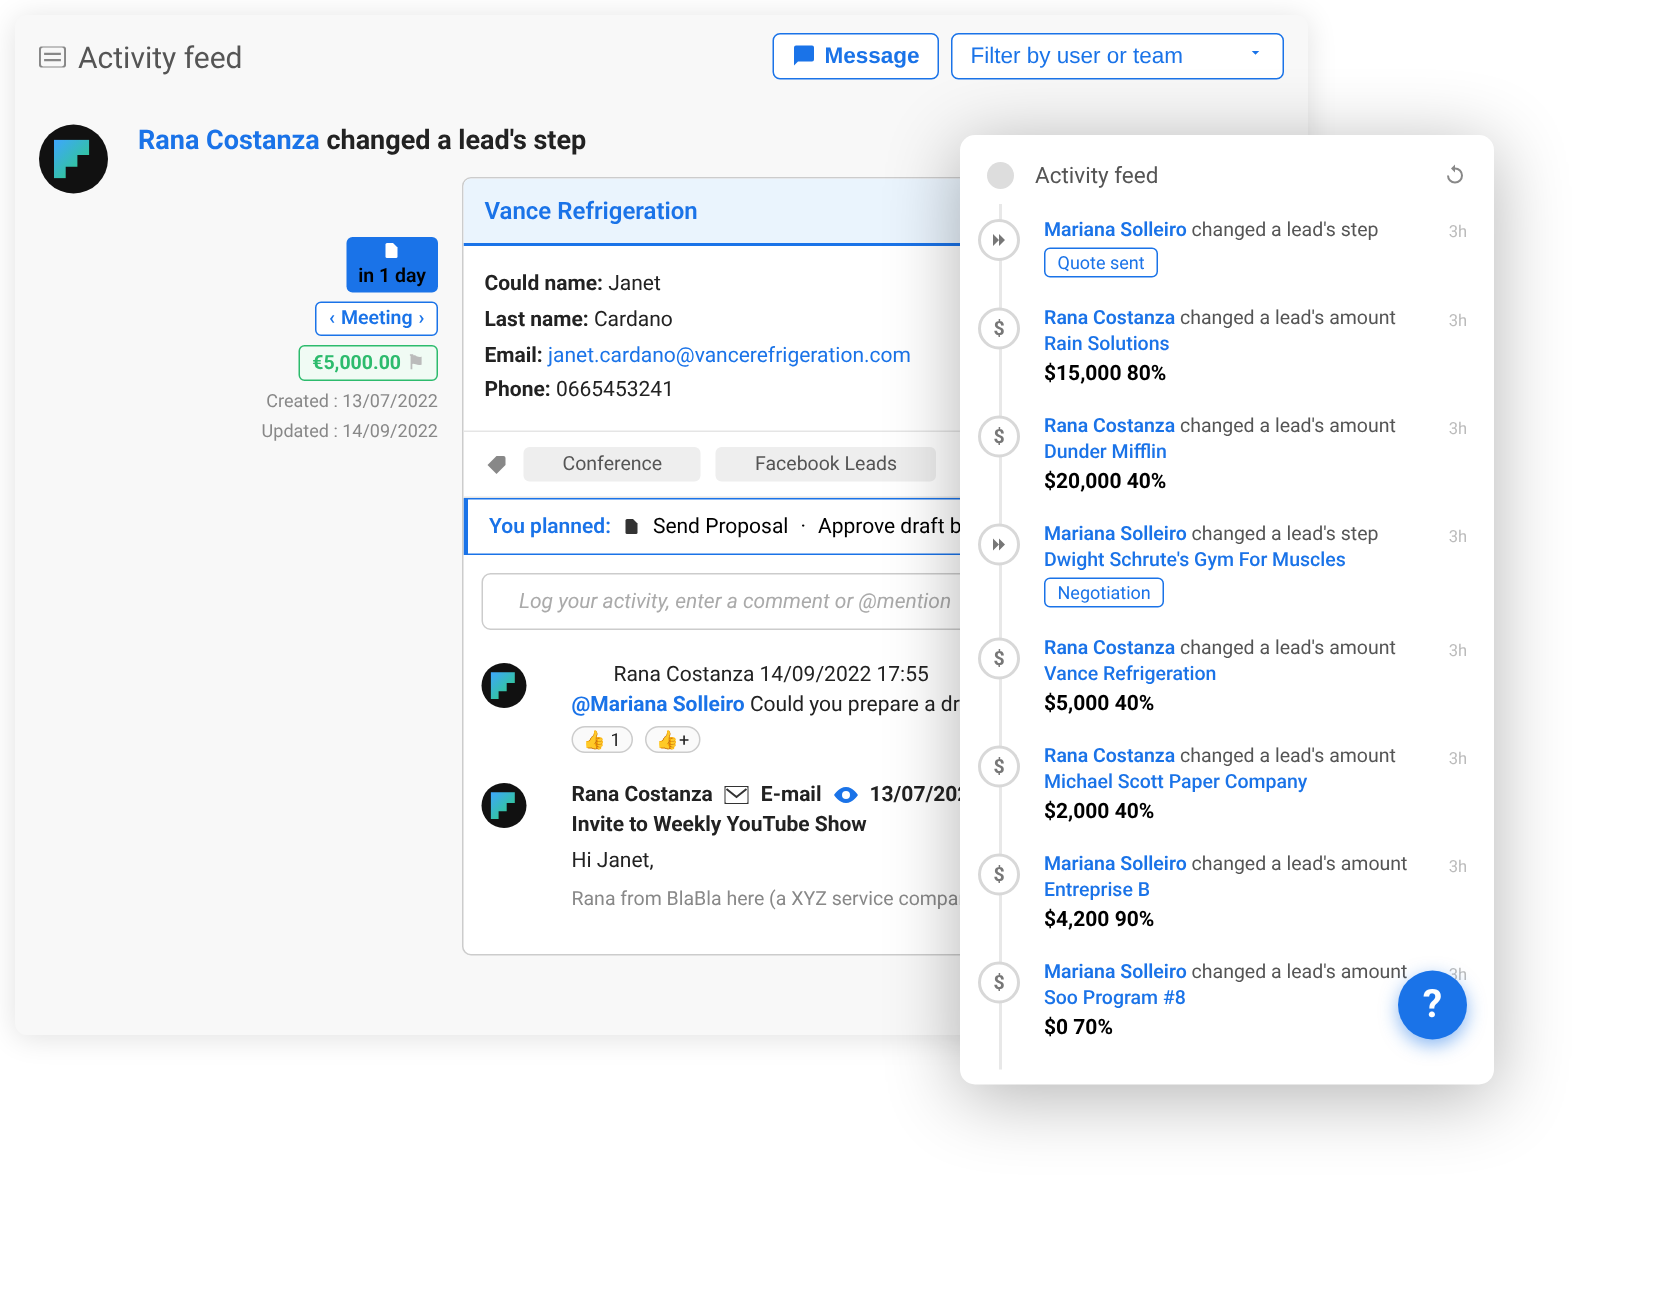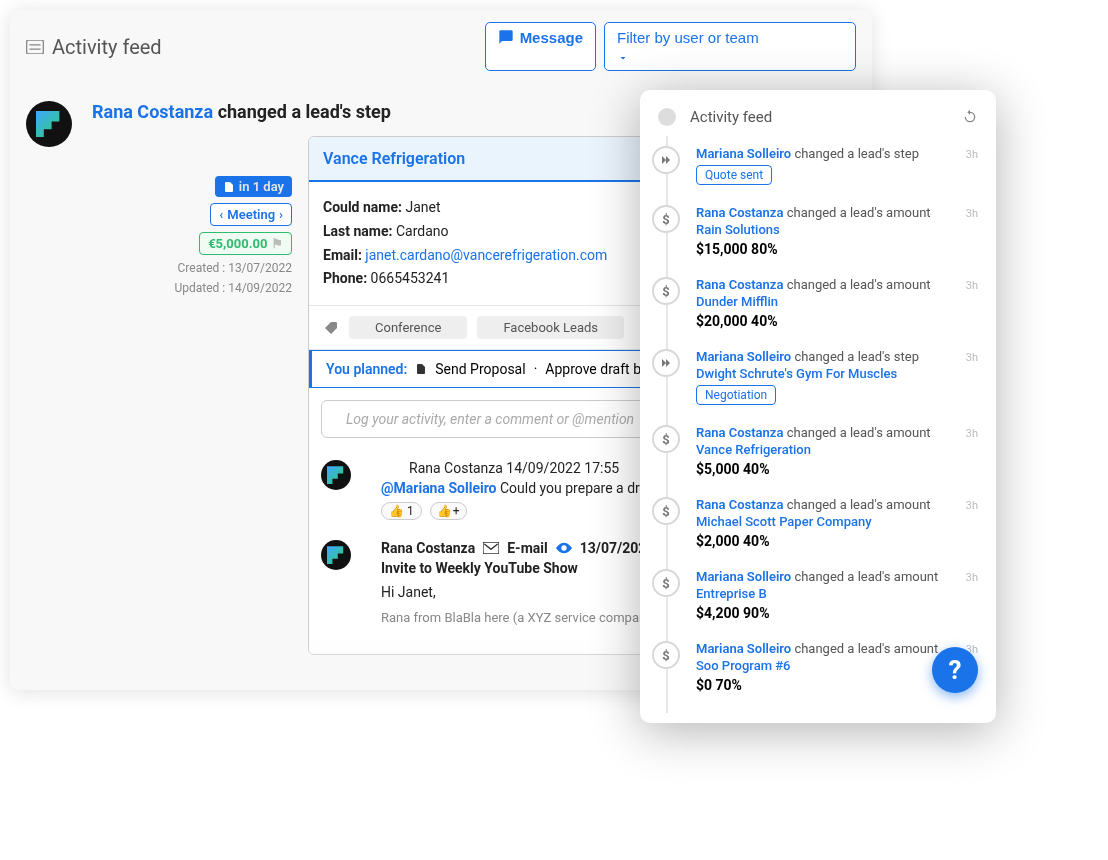--- a/index.html
+++ b/index.html
@@ -46,24 +46,23 @@
     border: 1.5px solid #1a73e8;
     color: #1a73e8;
     background: #fff;
     border-radius: 5px;
     padding: 6px 12px;
     font-size: 15px;
     font-weight: 600;
     cursor: pointer;
   }
   .btn-filter {
-    width: 252px;
+    width: 222px;
     justify-content: space-between;
     font-weight: 500;
-    flex-direction: column;
   }
   .row-start { display:flex; margin-top: 22px; }
   .avatar {
     width: 46px; height: 46px;
     border-radius: 50%;
     background: #111;
     display:flex; align-items:center; justify-content:center;
     flex-shrink: 0;
     margin-right: 20px;
   }
@@ -93,21 +92,21 @@
   .title-line .user { color: #1a73e8; }
   .pill {
     display:inline-flex;
     align-items:center;
     gap:4px;
     border-radius:4px;
     padding: 3px 8px;
     font-size: 13px;
     font-weight: 600;
   }
-  .pill-blue { background:#1a73e8; color:#e5e5e5; }
+  .pill-blue { background:#1a73e8; color:#000000;flex-direction:column; }
   .pill-outline-blue { border:1.5px solid #1a73e8; color:#1a73e8; background:#fff; }
   .pill-green { border:1px solid #2dbb6d; color:#2dbb6d; background:#f0fbf4; font-weight:700; }
   .meta-text { font-size: 12px; color:#888; }
   .detail-card {
     flex:1;
     background:#fff;
     border:1px solid #ccc;
     border-radius:6px;
     overflow:hidden;
   }
@@ -457,18 +456,18 @@
     <div class="tl-line1"><span class="user">Mariana Solleiro</span> <span>changed a lead's amount</span></div>
     <div class="tl-lead">Entreprise B</div>
     <div class="tl-amount">$4,200 90%</div>
       </div>
       <div class="tl-item">
     <div class="tl-icon">
           <span style="font-weight:700">$</span>
         </div>
     <span class="tl-time">3h</span>
     <div class="tl-line1"><span class="user">Mariana Solleiro</span> <span>changed a lead's amount</span></div>
-    <div class="tl-lead">Soo Program #6</div>
+    <div class="tl-lead">Soo Program #8</div>
     <div class="tl-amount">$0 70%</div>
       </div>
     </div>
   <div class="help-bubble">?</div>
 </div>
 
 </body></html>

